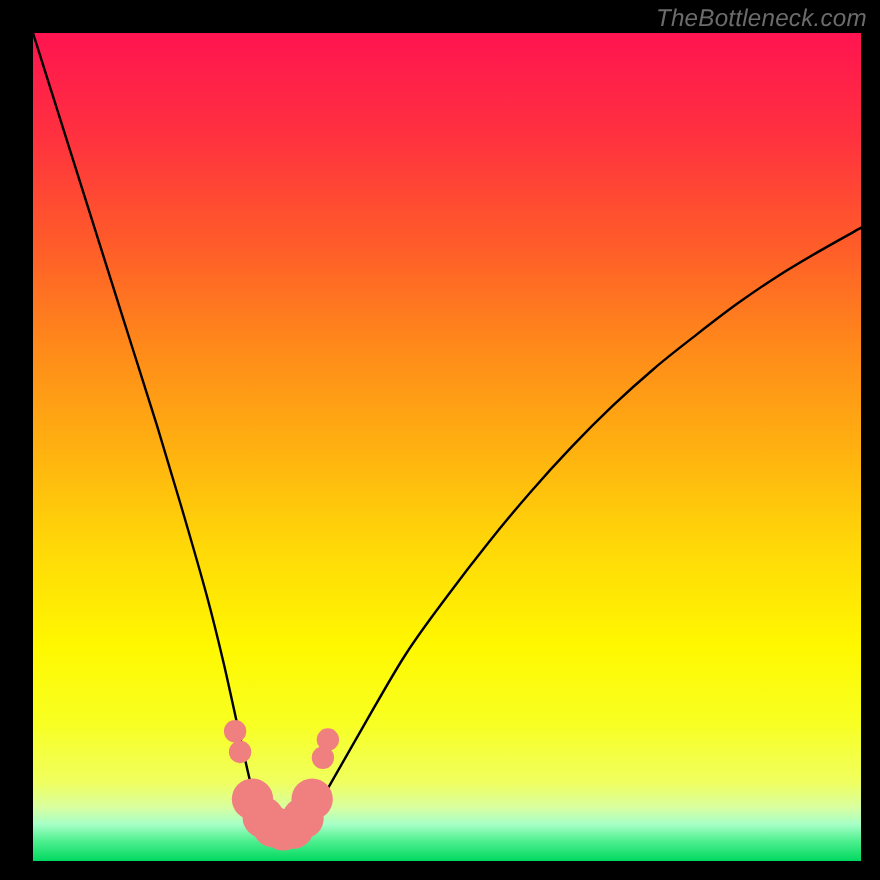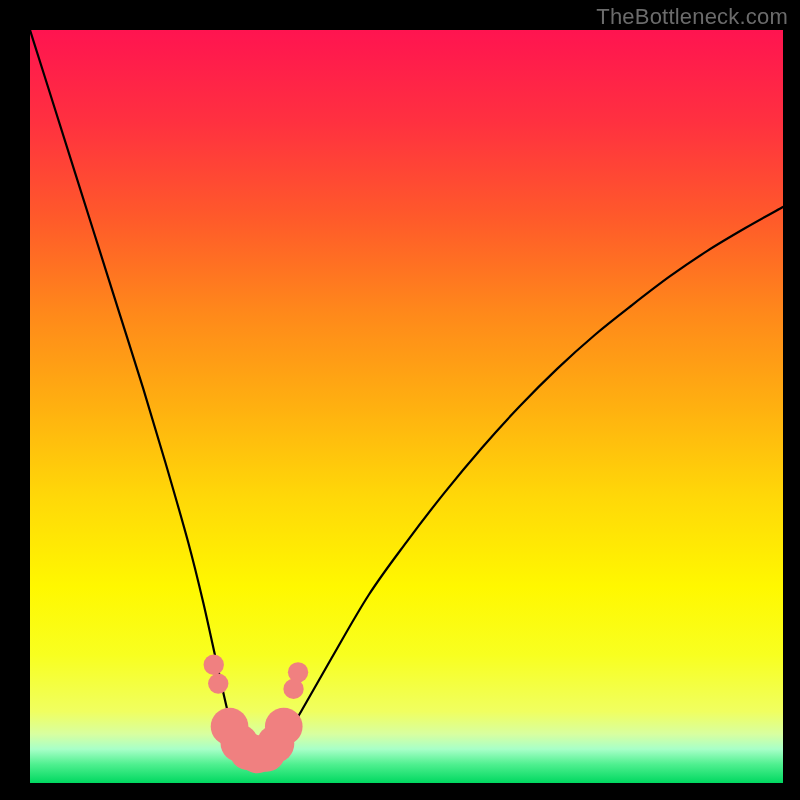--- a/index.html
+++ b/index.html
@@ -26,20 +26,21 @@
   }
   .watermark {
     position: absolute;
     top: 4px;
     right: 12px;
     color: #6b6b6b;
     font-size: 22px;
     font-weight: 500;
     letter-spacing: 0.2px;
     user-select: none;
+    font-style: italic;
   }
   svg { display: block; }
 </style>
 </head>
 <body>
 
 <div class="frame">
   <div class="watermark">TheBottleneck.com</div>
   <div class="plot">
     <svg id="chart-svg" width="753" height="753" viewBox="0 0 753 753" preserveAspectRatio="none">

